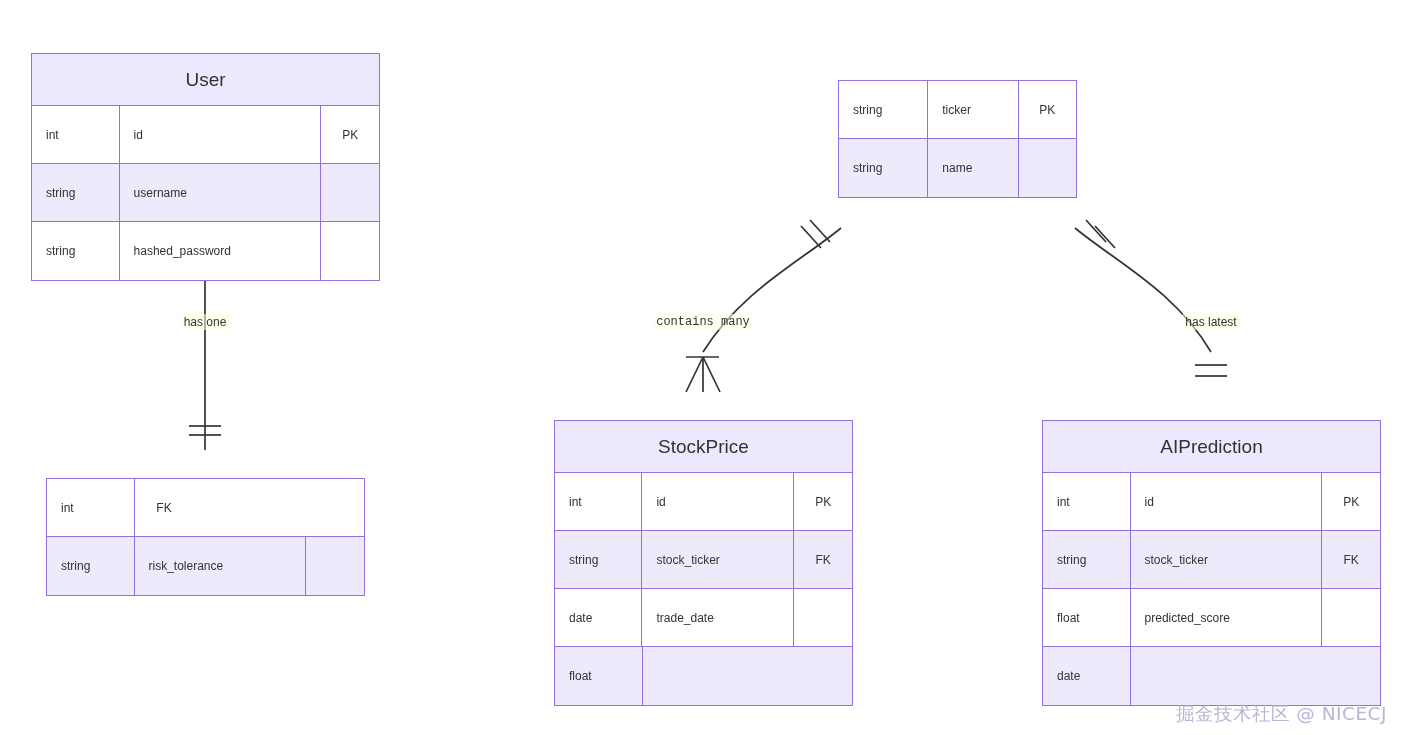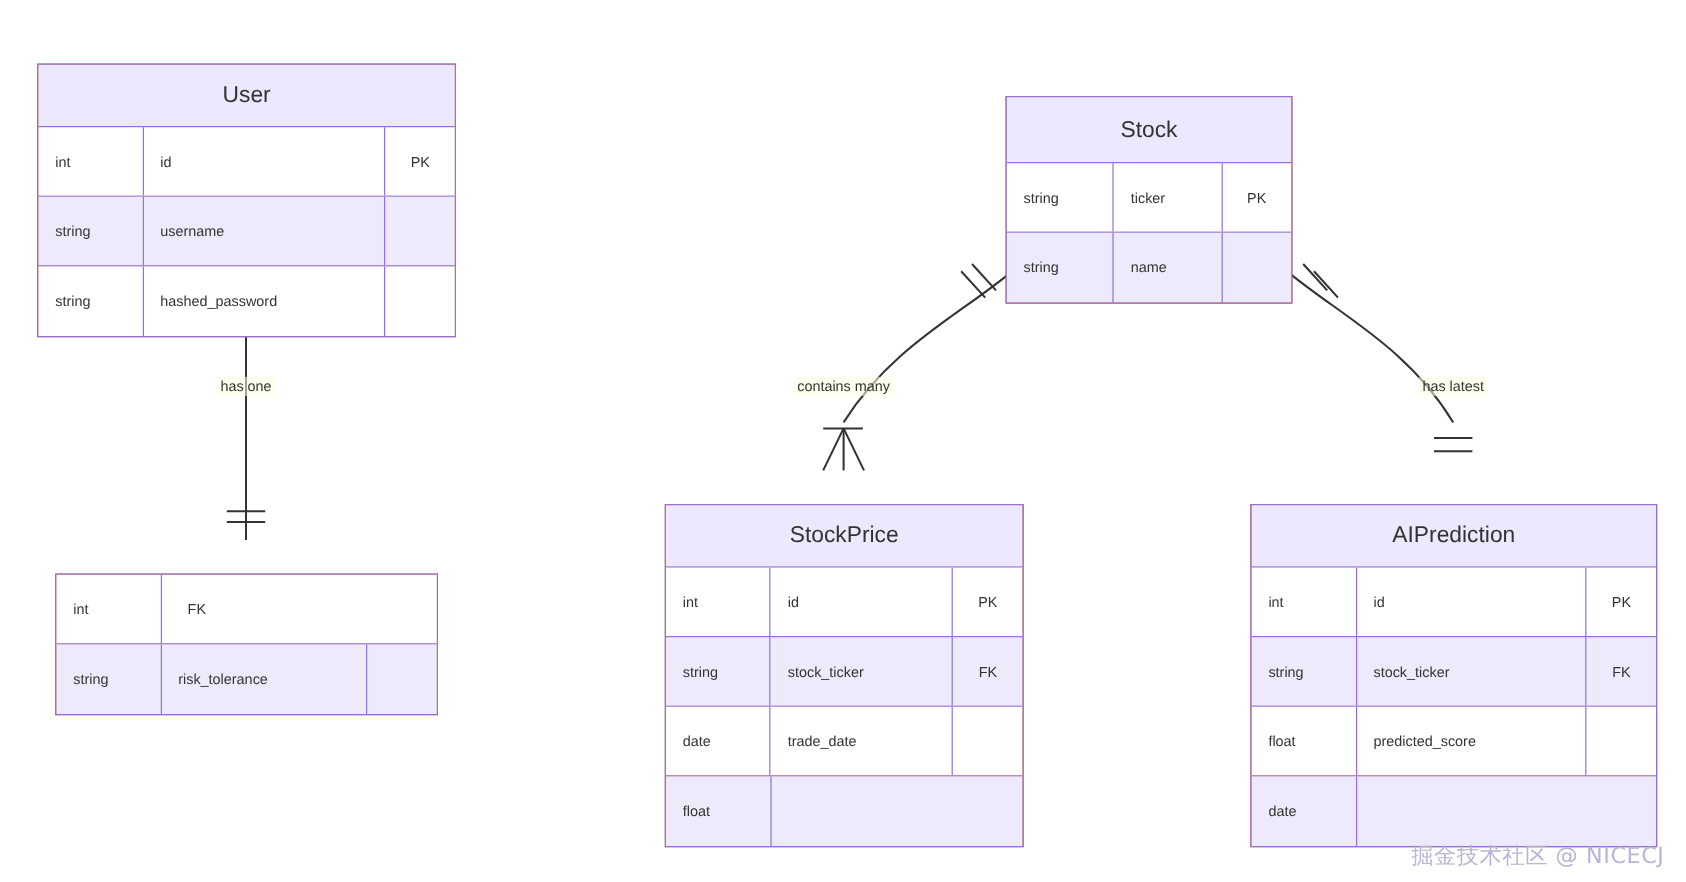--- a/index.html
+++ b/index.html
@@ -160,21 +160,21 @@
 
       <g stroke="#333333" stroke-width="1.7">
         <line x1="1195" y1="365" x2="1227" y2="365"></line>
         <line x1="1195" y1="376" x2="1227" y2="376"></line>
       </g>
     </g>
   </svg>
 
   <div class="edge-label" style="left:205px; top:322px;">has one</div>
 
-  <div class="edge-label" style="left:703px; top:322px;">contains many</div>
+  <div class="edge-label" style="left:703px; top:322px;font-family:Liberation Mono, monospace;">contains many</div>
 
   <div class="edge-label" style="left:1211px; top:322px;">has latest</div>
 
   <div class="entity" style="left:31px; top:25px; width:349px;">
     <div class="entity-title" style="height:52px;">User</div>
     <div class="attr-row odd" style="height:58px;">
       <div class="cell type" style="width:88px;">int</div>
       <div class="cell name" style="width:203px;">id</div>
       <div class="cell key" style="width:58px;">PK</div>
     </div>
@@ -196,21 +196,20 @@
       <div class="cell key" style="width:58px;">FK</div>
     </div>
     <div class="attr-row even" style="height:58px;">
       <div class="cell type" style="width:88px;">string</div>
       <div class="cell name" style="width:173px;">risk_tolerance</div>
       <div class="cell key" style="width:58px;"></div>
     </div>
   </div>
 
   <div class="entity" style="left:838px; top:52px; width:239px;">
-    <div class="entity-title" style="height:55px;">Stock</div>
     <div class="attr-row odd" style="height:58px;">
       <div class="cell type" style="width:90px;">string</div>
       <div class="cell name" style="width:91px;">ticker</div>
       <div class="cell key" style="width:58px;">PK</div>
     </div>
     <div class="attr-row even" style="height:58px;">
       <div class="cell type" style="width:90px;">string</div>
       <div class="cell name" style="width:91px;">name</div>
       <div class="cell key" style="width:58px;"></div>
     </div>

